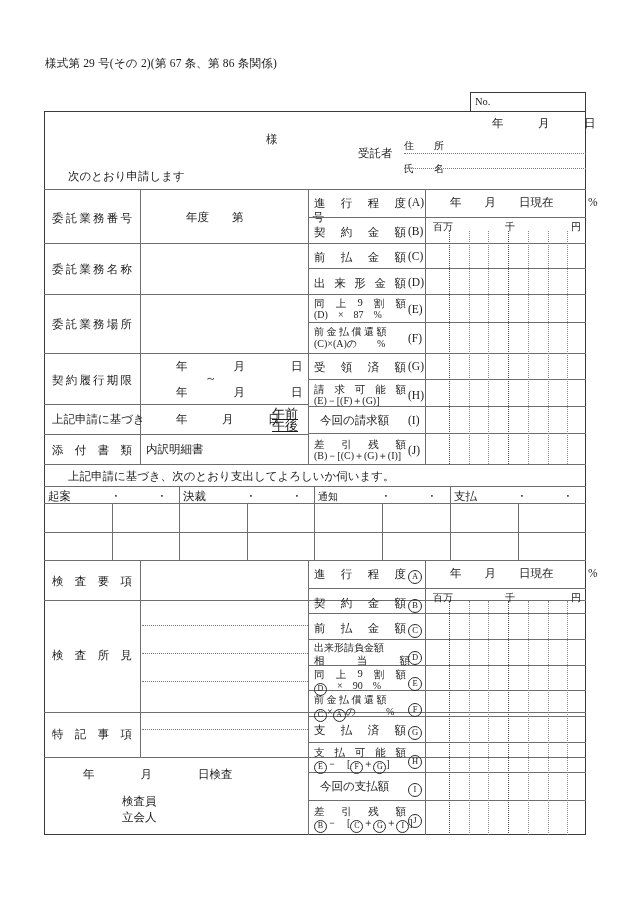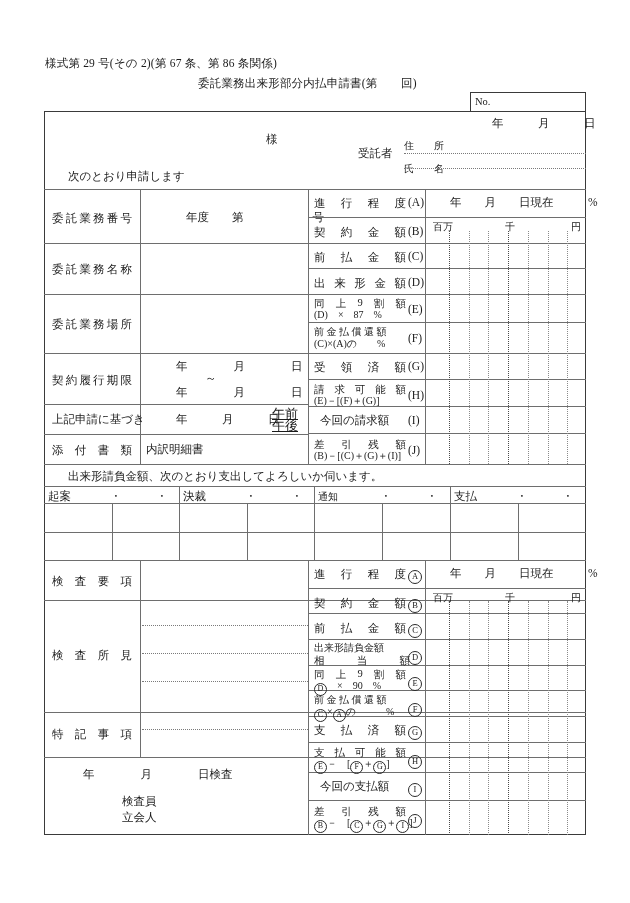--- a/index.html
+++ b/index.html
@@ -108,21 +108,20 @@
     border-bottom: 1px dotted #7a7a7a;
     height: 0;
   }
 </style>
 </head>
 <body>
 
 <div class="page">
 
   <div class="form-code">様式第 29 号(その 2)(第 67 条、第 86 条関係)</div>
-  <div class="form-title">委託業務出来形部分内払申請書(第　　回)</div>
 
   <div class="no-box">
     <span>No.</span>
   </div>
 
   <div class="frame"></div>
 
   <div class="txt" style="left:492px; top:117px; font-size:11.5px;">年　　　月　　　日</div>
 
   <div class="txt" style="left:266px; top:133px;">様</div>
@@ -194,21 +193,21 @@
   <div class="txt xs" style="left:272px; top:419px;">午後</div>
 
   <div class="jl" style="left:52px; top:443px; width:80px;">
     <span>添</span>
       <span>付</span>
       <span>書</span>
       <span>類</span>
   </div>
   <div class="txt" style="left:146px; top:443px;">内訳明細書</div>
 
-  <div class="txt" style="left:68px; top:470px;">出来形請負金額、次のとおり支出してよろしいか伺います。</div>
+  <div class="txt" style="left:68px; top:470px;">上記申請に基づき、次のとおり支出してよろしいか伺います。</div>
   <div class="ln h" style="left:44px; top:486px; width:542px;"></div>
 
   <div class="ln h" style="left:308px; top:217px; width:278px;"></div>
   <div class="ln h" style="left:308px; top:243px; width:278px;"></div>
   <div class="ln h" style="left:308px; top:268px; width:278px;"></div>
   <div class="ln h" style="left:308px; top:294px; width:278px;"></div>
   <div class="ln h" style="left:308px; top:322px; width:278px;"></div>
   <div class="ln h" style="left:308px; top:353px; width:278px;"></div>
   <div class="ln h" style="left:308px; top:379px; width:278px;"></div>
   <div class="ln h" style="left:308px; top:406px; width:278px;"></div>

